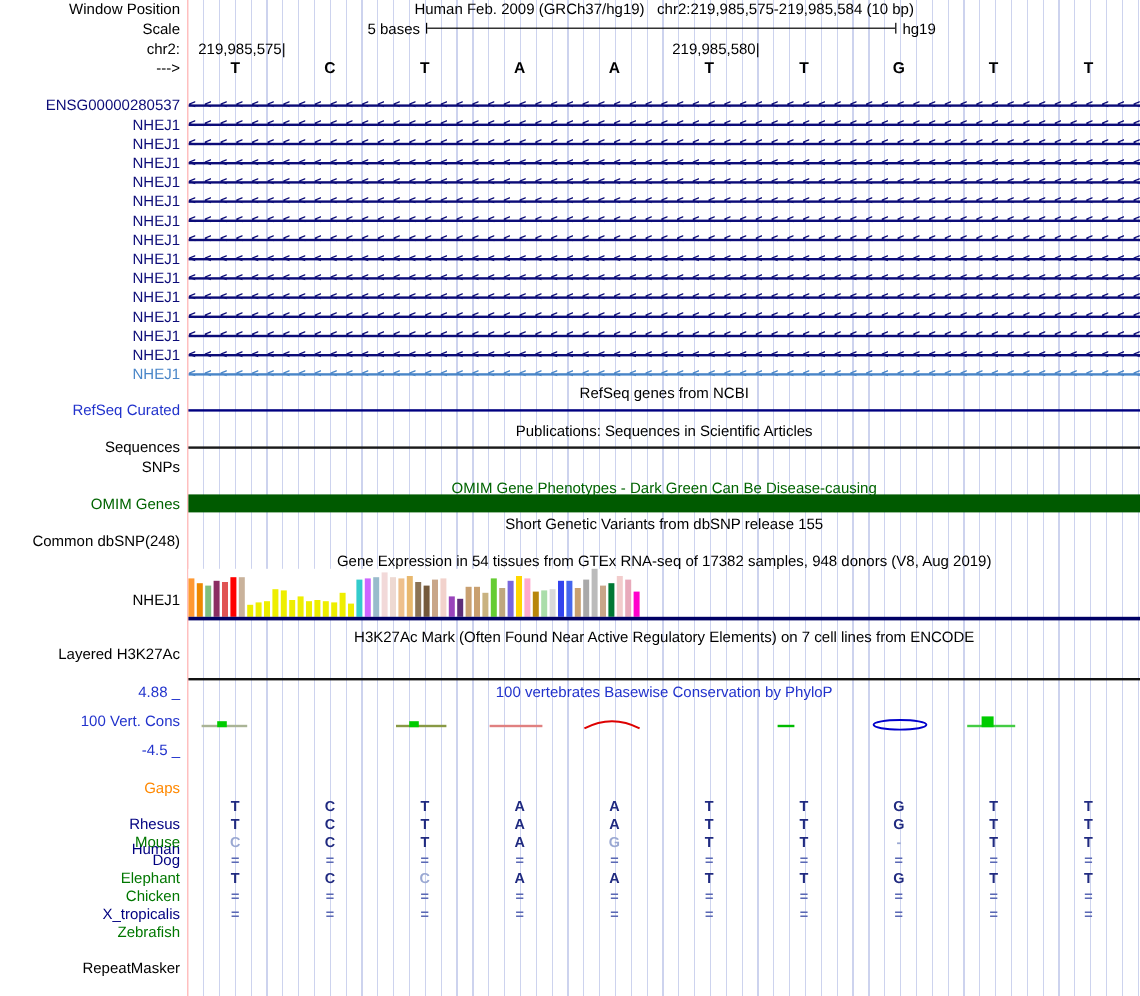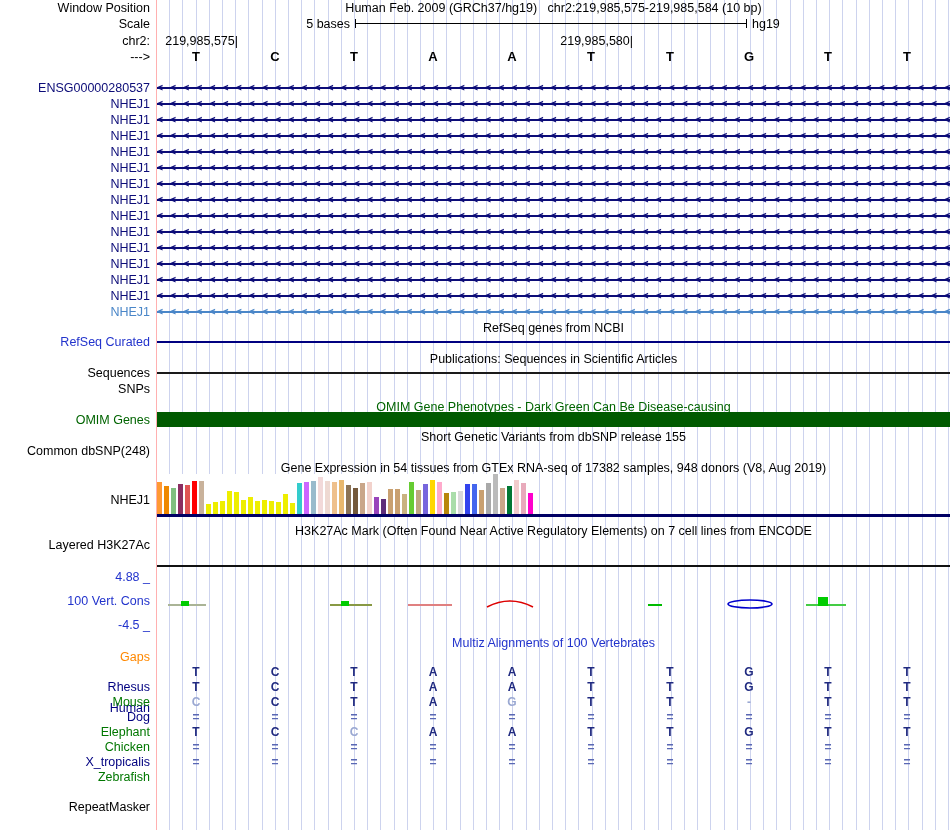--- a/index.html
+++ b/index.html
@@ -218,40 +218,40 @@
       <div class="gtex-bar" style="background: rgb(232, 170, 187); height: 31px;"></div>
       <div class="gtex-bar" style="background: rgb(255, 0, 204); height: 21px;"></div>
     </div>
   <div class="hline" style="top:514px;height:3px;background:#000064"></div>
 
   <span class="ctitle" style="top:524px">H3K27Ac Mark (Often Found Near Active Regulatory Elements) on 7 cell lines from ENCODE</span>
   <span class="llabel" style="top:538px">Layered H3K27Ac</span>
   <div class="hline" style="top:565px;height:2px;background:#111"></div>
 
   <span class="llabel blue" style="top:570px">4.88 _</span>
+  <span class="ctitle blue" style="top:570px">100 vertebrates Basewise Conservation by PhyloP</span>
   <span class="llabel blue" style="top:594px">100 Vert. Cons</span>
   <span class="llabel blue" style="top:618px">-4.5 _</span>
   <div id="phylop-marks">
       <div class="ph-dash" style="left: 168px; top: 604px; width: 38px; background: rgb(170, 180, 150);"></div>
       <div class="ph-tick" style="left: 181px; top: 601px; width: 8px; height: 5px; background: rgb(0, 204, 0);"></div>
       <div class="ph-dash" style="left: 330px; top: 604px; width: 42px; background: rgb(136, 153, 68);"></div>
       <div class="ph-tick" style="left: 341px; top: 601px; width: 8px; height: 5px; background: rgb(0, 204, 0);"></div>
       <div class="ph-dash" style="left: 408px; top: 604px; width: 44px; background: rgb(224, 128, 128);"></div>
       <svg width="46" height="12" style="position: absolute; left: 487px; top: 597px; overflow: visible;">
         <path d="M0 10 Q 23 -2 46 10" fill="none" stroke="#dd0000" stroke-width="1.6"></path>
       </svg>
       <div class="ph-dash" style="left: 648px; top: 604px; width: 14px; background: rgb(0, 187, 0);"></div>
       <svg width="46" height="12" style="position: absolute; left: 727px; top: 598px; overflow: visible;">
         <ellipse cx="23" cy="6" rx="22" ry="4" fill="none" stroke="#0000cc" stroke-width="1.6"></ellipse>
       </svg>
       <div class="ph-dash" style="left: 806px; top: 604px; width: 40px; background: rgb(68, 204, 68);"></div>
       <div class="ph-tick" style="left: 818px; top: 597px; width: 10px; height: 9px; background: rgb(0, 204, 0);"></div>
     </div>
 
-  <span class="ctitle blue" style="top:636px">Multiz Alignments of 100 Vertebrates</span>
   <div id="multiz">
       <span class="rlabel" style="top: 650px; color: rgb(255, 136, 0);">Gaps</span>
       <span class="rlabel" style="top: 665px; color: rgb(0, 0, 128); margin-top: 36px;">Human</span>
       <span class="mz-cell" style="left: 196px; top: 665px; color: rgb(32, 42, 128);">T</span>
       <span class="mz-cell" style="left: 275px; top: 665px; color: rgb(32, 42, 128);">C</span>
       <span class="mz-cell" style="left: 354px; top: 665px; color: rgb(32, 42, 128);">T</span>
       <span class="mz-cell" style="left: 433px; top: 665px; color: rgb(32, 42, 128);">A</span>
       <span class="mz-cell" style="left: 512px; top: 665px; color: rgb(32, 42, 128);">A</span>
       <span class="mz-cell" style="left: 591px; top: 665px; color: rgb(32, 42, 128);">T</span>
       <span class="mz-cell" style="left: 670px; top: 665px; color: rgb(32, 42, 128);">T</span>

